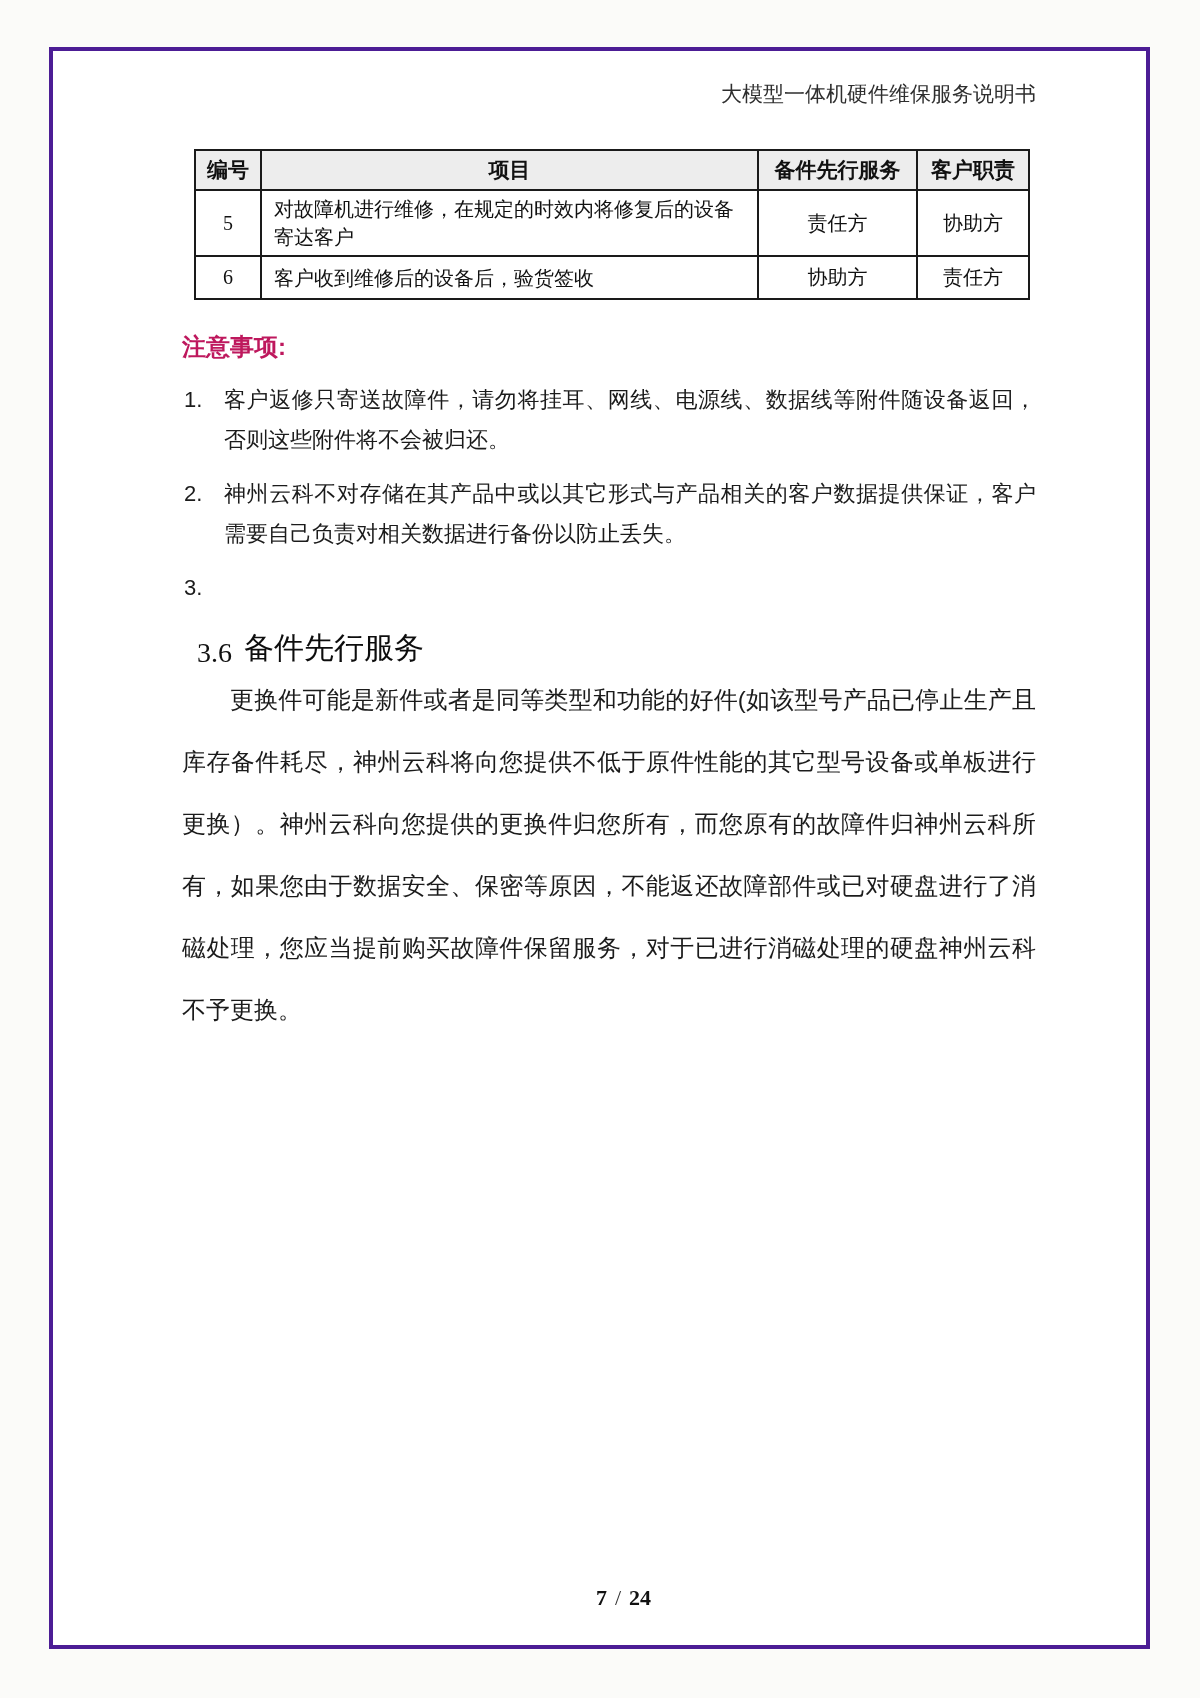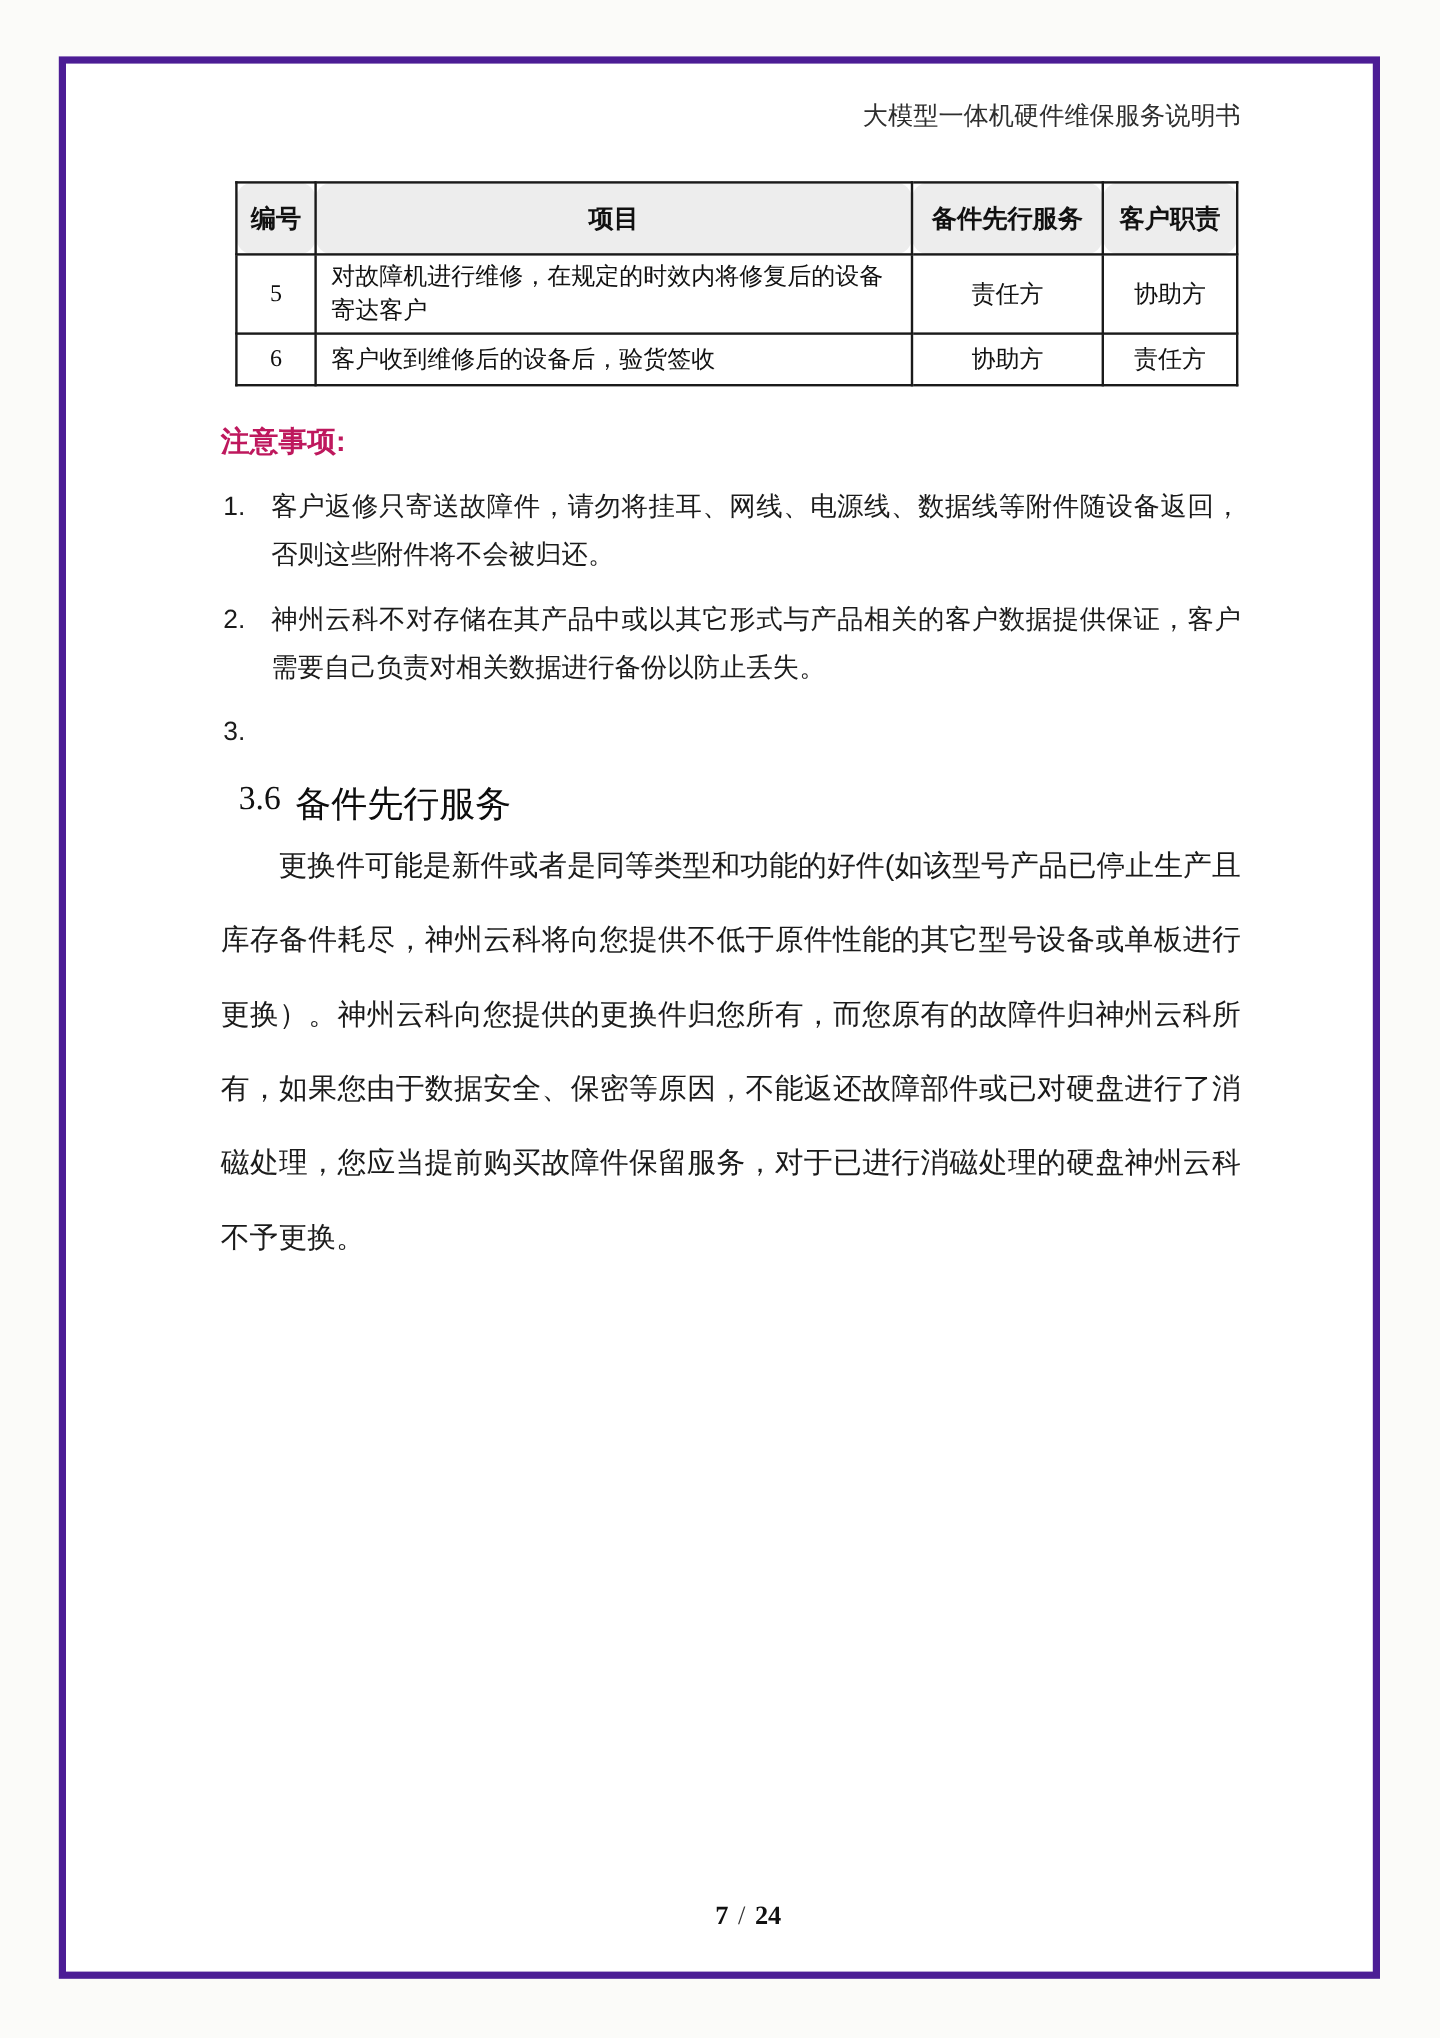--- a/index.html
+++ b/index.html
@@ -8,21 +8,21 @@
     background: #fbfbf9;
     font-family: "Liberation Sans", "DejaVu Sans", sans-serif;
     color: #1a1a1a;
     position: relative;
   }
   .frame {
     position: absolute;
     left: 49px; top: 47px;
     width: 1101px; height: 1602px;
     box-sizing: border-box;
-    border: 6px solid #4c1d95;
+    border: 4px solid #4c1d95;
     background: #ffffff;
     padding: 0 110px 0 129px;
     overflow: hidden;
   }
   .running-header {
     margin-top: 28px;
     text-align: right;
     font-family: "Liberation Serif", "DejaVu Serif", serif;
     font-size: 21px;
     line-height: 30px;
@@ -40,24 +40,23 @@
   }
   table.resp-table th, table.resp-table td {
     border: 2px solid #1a1a1a;
     box-sizing: border-box;
     vertical-align: middle;
   }
   table.resp-table th {
     background: #ededed;
     font-size: 21px;
     font-weight: bold;
-    height: 60px;
+    height: 40px;
     text-align: center;
     padding: 0 4px;
-    border-radius: 14px;
   }
   td.cell-no, td.cell-vendor, td.cell-customer { text-align: center; }
   td.cell-item { text-align: left; padding: 4px 12px; line-height: 28px; }
   tr.row-5 td { height: 53px; }
   tr.row-6 td { height: 43px; }
   .notes-title {
     margin-top: 32px;
     font-size: 24px;
     font-weight: bold;
     line-height: 30px;
@@ -71,21 +70,21 @@
     line-height: 40px;
     text-align: justify;
     margin-bottom: 14px;
     color: #1b1b1b;
   }
   ol.notes li .num { position: absolute; left: 2px; top: 0; }
   .section-heading {
     margin-top: 74px;
     margin-left: 15px;
     display: flex;
-    align-items: flex-start;
+    align-items: flex-end;
   }
   .sec-num {
     font-family: "Liberation Serif", "DejaVu Serif", serif;
     font-size: 28px;
     color: #111;
   }
   .sec-title {
     font-size: 30px;
     font-weight: normal;
     margin-left: 12px;

